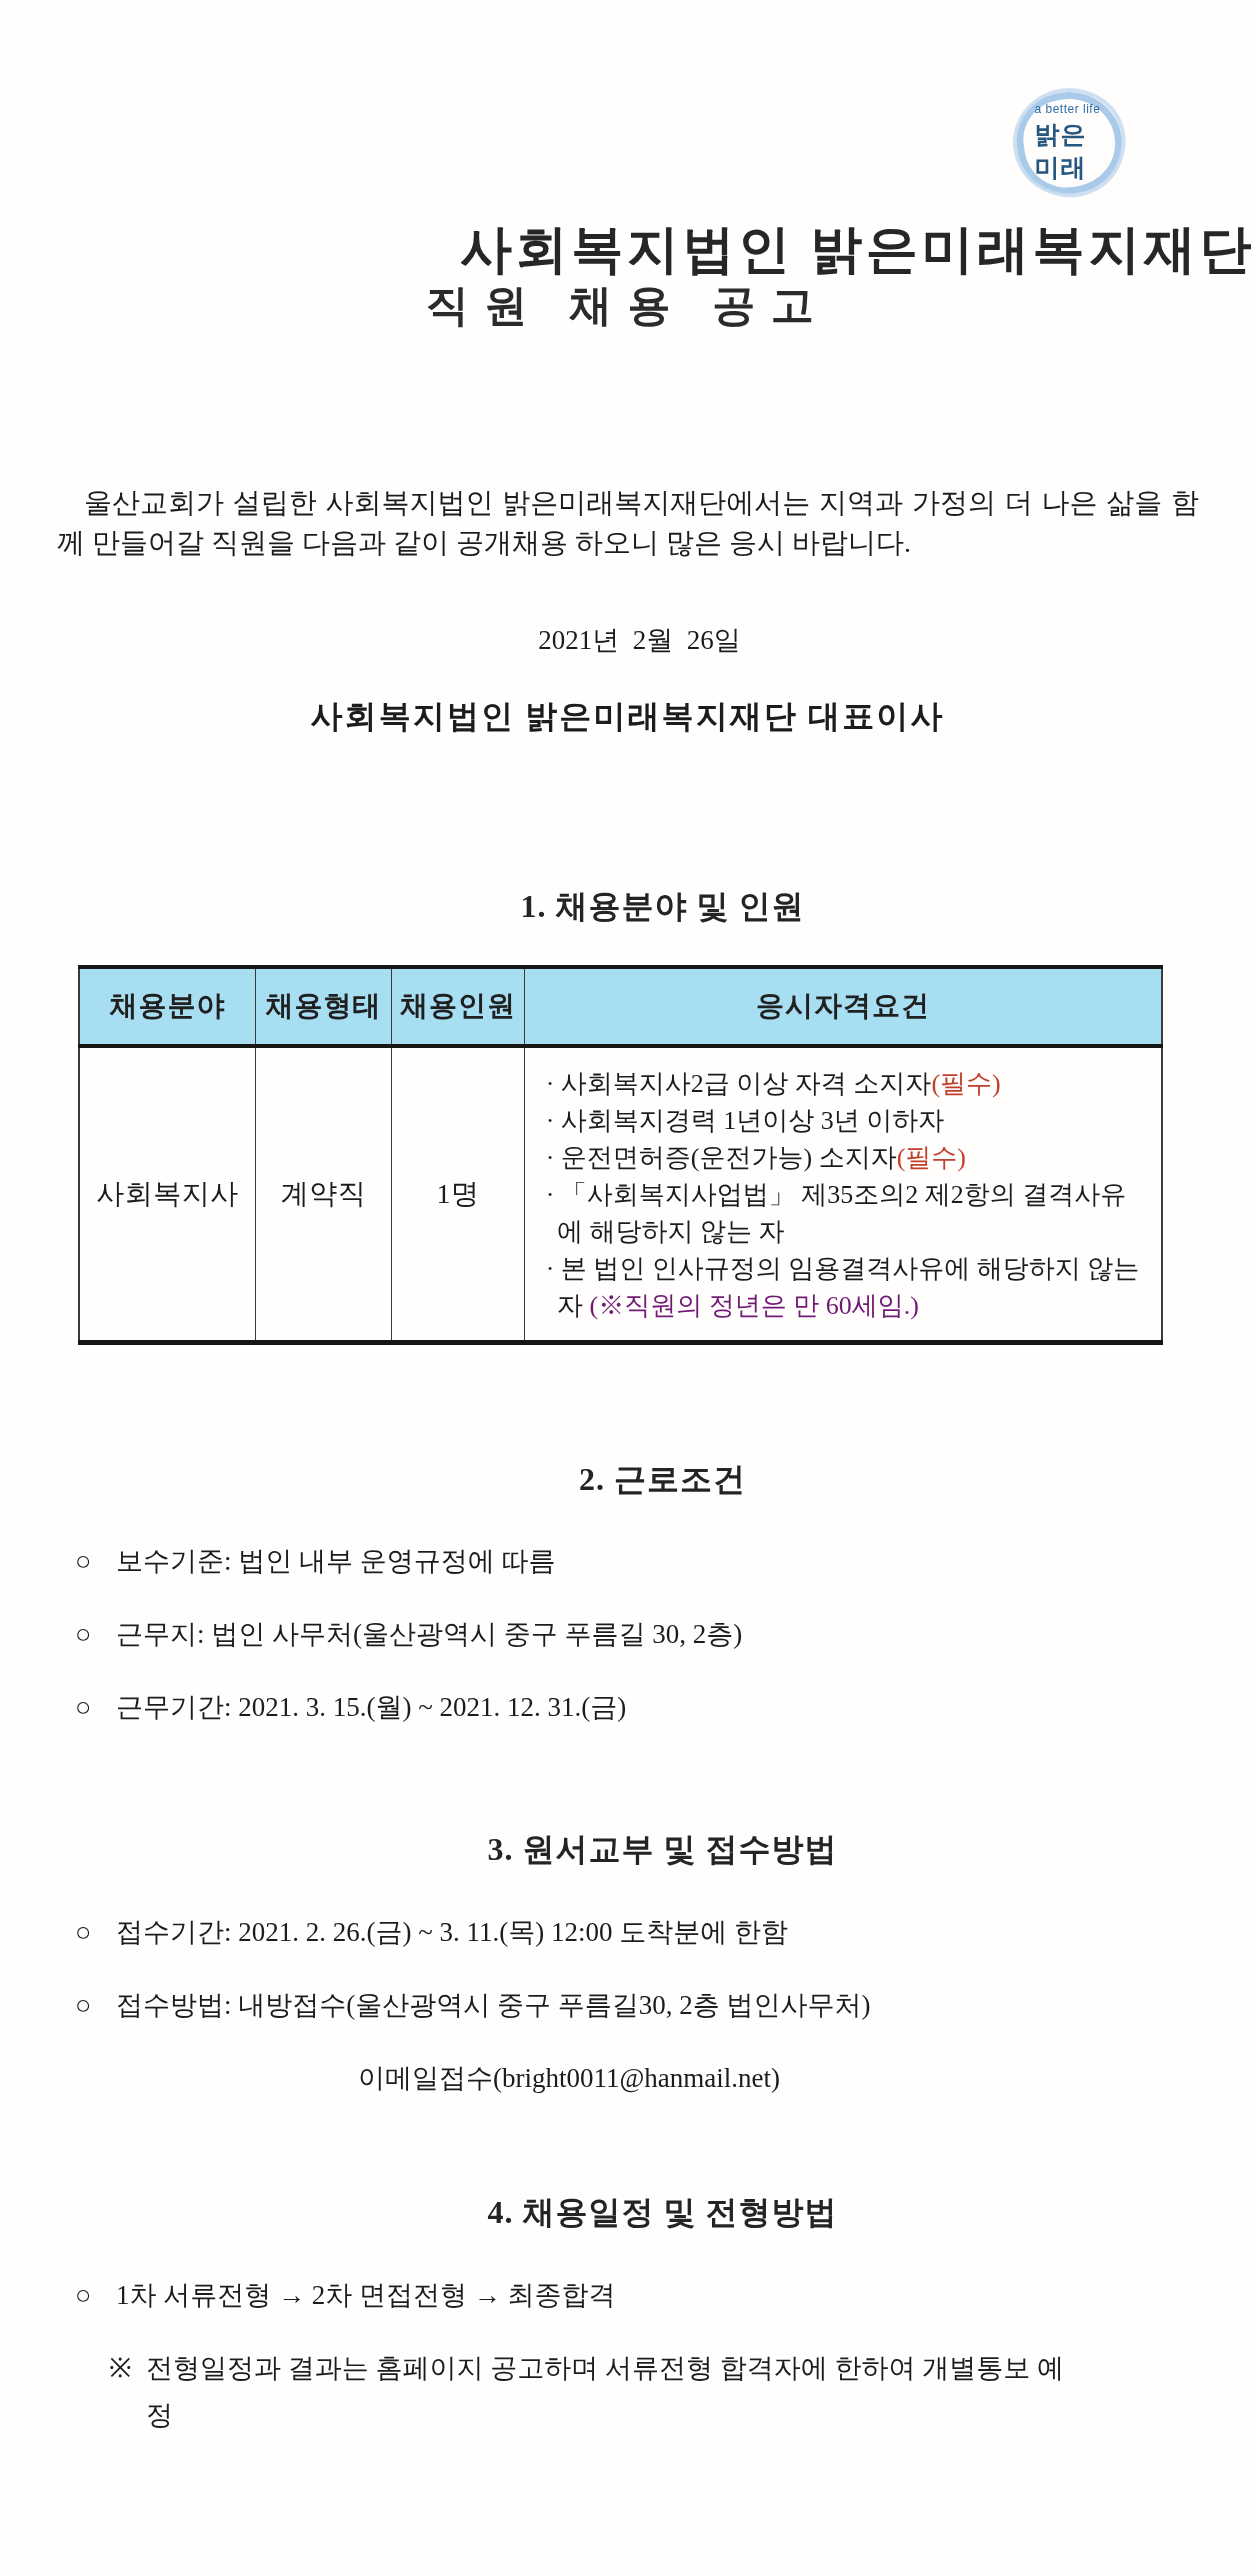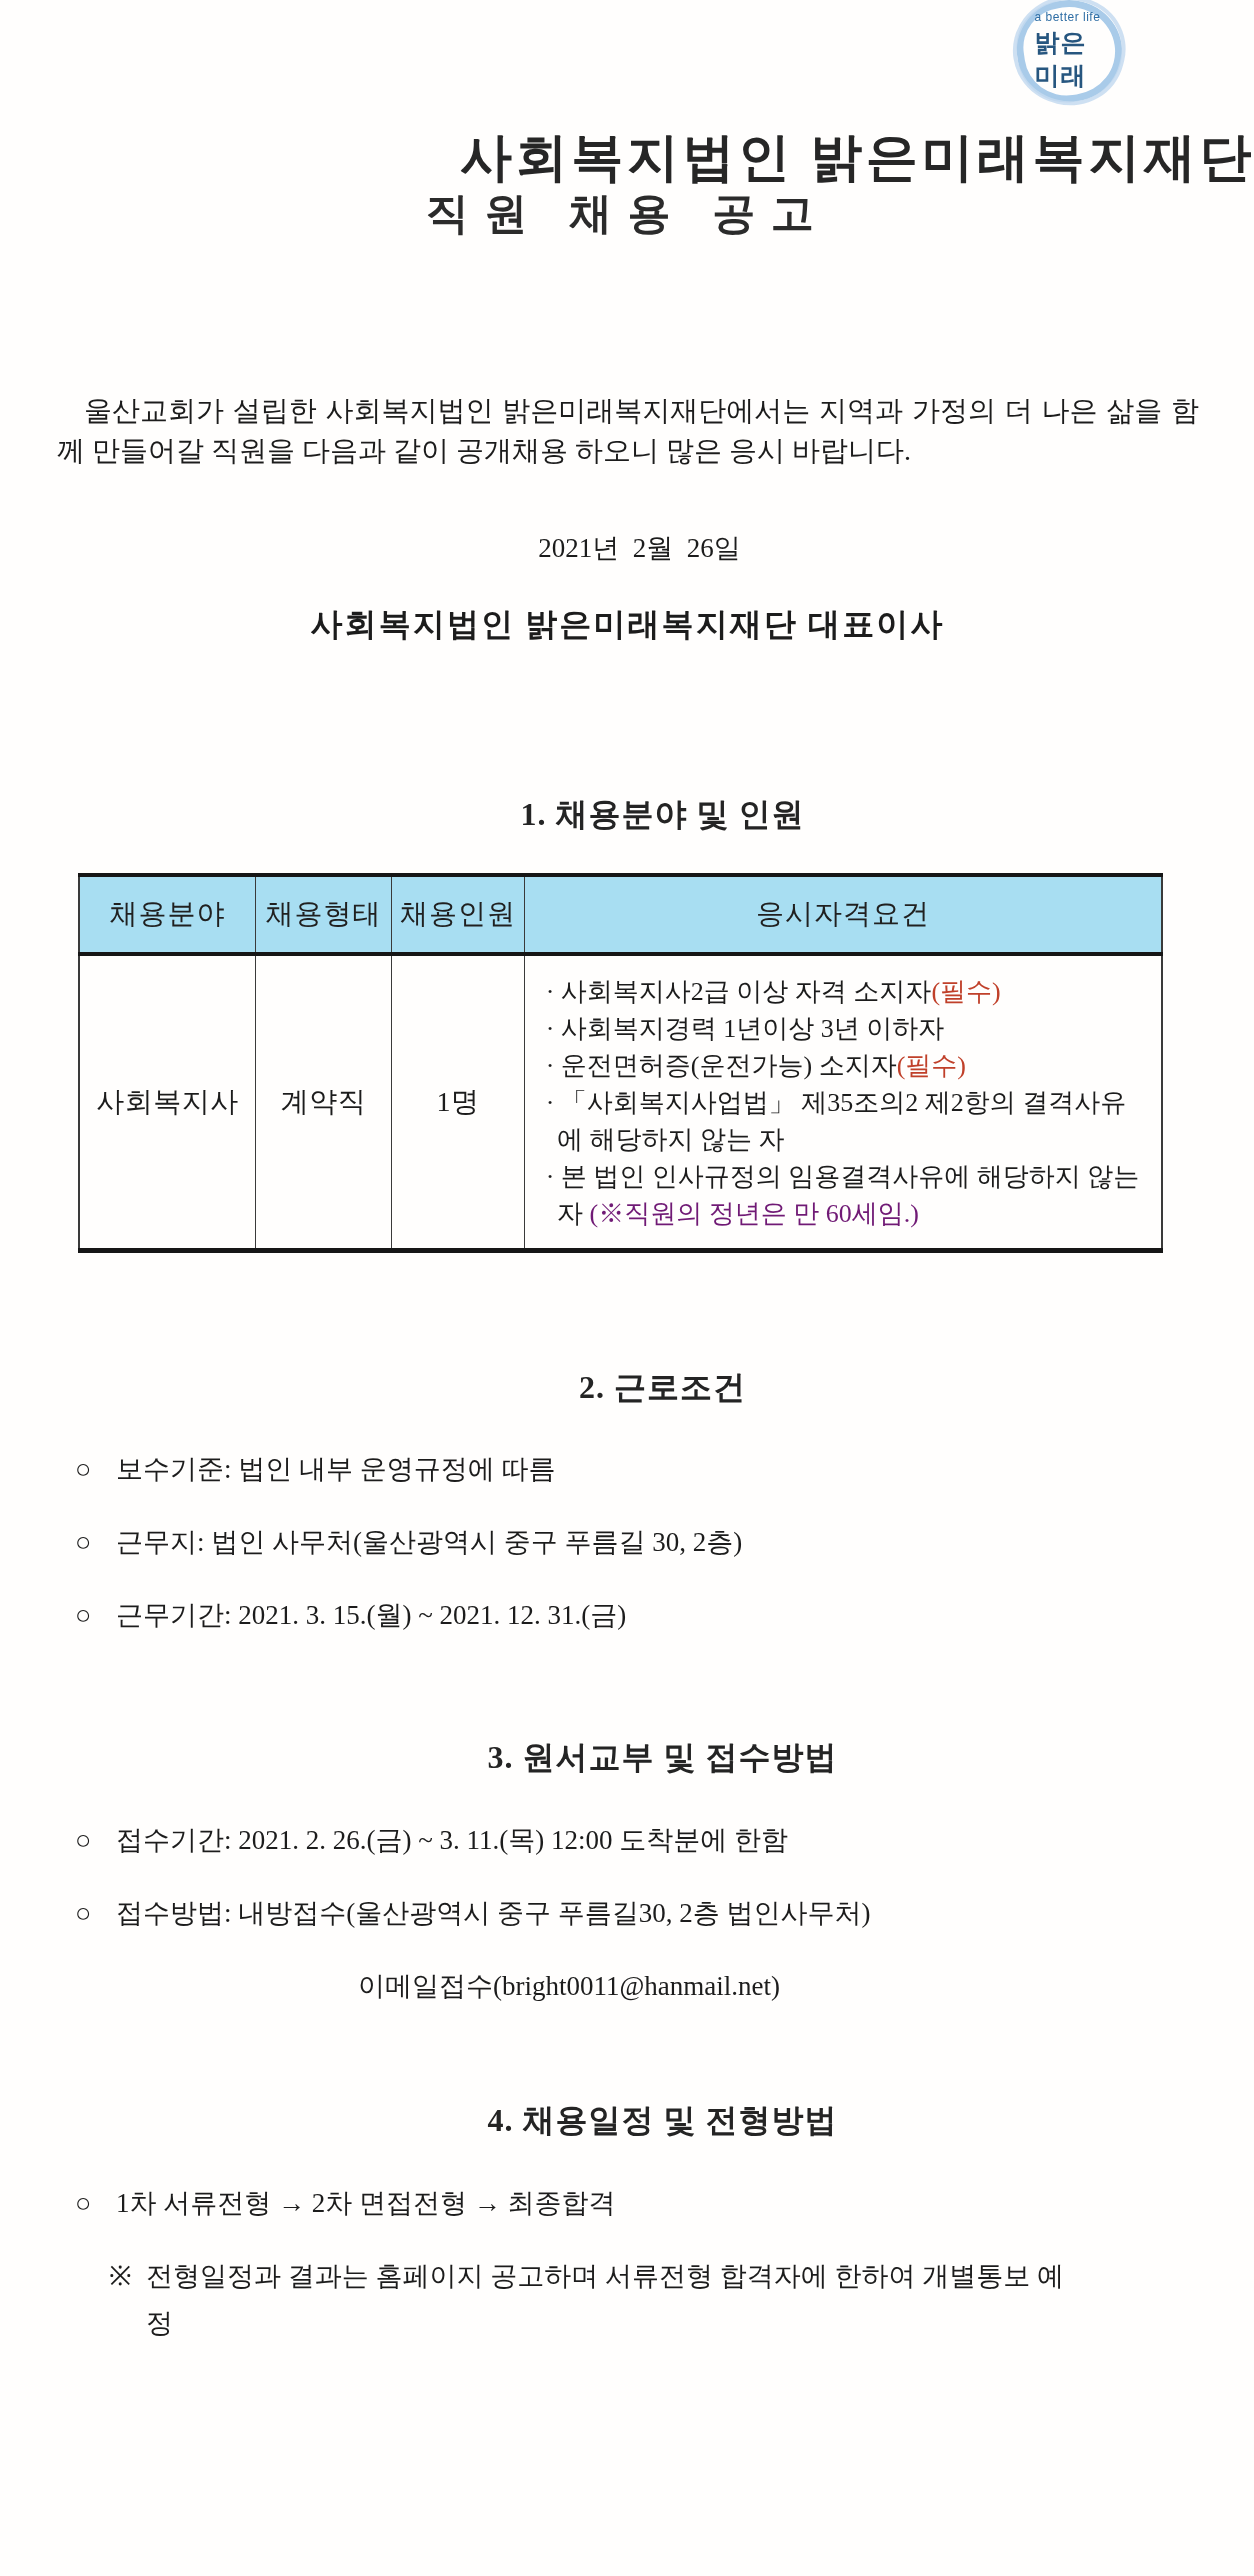--- a/index.html
+++ b/index.html
@@ -2,21 +2,21 @@
 <html style="font-size:8.2px"><head>
 <meta charset="utf-8">
 <style>
   html,body{margin:0;padding:0;background:#ffffff;}
   .page{
     position:relative;width:1255px;height:3838px;overflow:hidden;
     background:#fffefd;color:#1c1c1c;
     font-family:"Liberation Serif","DejaVu Serif",serif;
   }
   
-  .logo-row{display:flex;justify-content:flex-end;}
+  .logo-row{padding-top:92px;display:flex;justify-content:flex-end;}
   .logo{position:relative;width:105px;height:102px;margin-right:133px;}
   .ring1{position:absolute;inset:0;border:7.7px solid #a9cbe9;border-radius:47% 53% 51% 49%;transform:rotate(-8deg);}
   .ring2{position:absolute;inset:-3.6px;border:4.1px solid #c5daf0;border-radius:52% 48% 50% 50%;transform:rotate(14deg);opacity:.85;}
   .logo-inner{position:absolute;inset:10.3px;display:flex;flex-direction:column;justify-content:center;align-items:flex-start;padding-left:7.2px;}
   .logo-tagline{font-family:"Liberation Sans","DejaVu Sans",sans-serif;font-size:12px;color:#2e6da4;letter-spacing:0.5px;}
   .logo-brand{font-family:"Liberation Sans","DejaVu Sans",sans-serif;font-size:25px;font-weight:bold;color:#27567f;margin-top:2.1px;letter-spacing:1px;}
   
   .title1{margin-top:27px;text-align:right;font-size:52px;font-weight:bold;letter-spacing:3.6px;line-height:1.1;color:#262626;}
   .title2{margin-top:3.1px;text-align:center;font-size:43px;font-weight:bold;letter-spacing:15.5px;line-height:1.15;color:#2b2b2b;}
   
@@ -24,21 +24,21 @@
   .date-line{margin-top:58px;text-align:center;font-size:27px;white-space:pre;margin-left:24px;}
   .signature{margin-top:37px;text-align:center;font-size:32px;font-weight:bold;letter-spacing:2.1px;}
   
   .shead{margin-left:70px;font-size:32px;font-weight:bold;letter-spacing:1px;line-height:1.3;color:#242424;text-align:center;}
   .mt-s1{margin-top:147px;} .mt-s2{margin-top:114px;} .mt-s3{margin-top:99px;}
   .mt-s4{margin-top:91px;}
   
   table.recruit{margin:37px 0 0 78px;width:1085px;border-collapse:collapse;
     border-top:4.6px solid #161616;border-bottom:5.7px solid #161616;
     border-left:2.1px solid #3a3a3a;border-right:2.1px solid #3a3a3a;}
-  table.recruit th{height:73px;font-size:28px;font-weight:normal;letter-spacing:1px;
+  table.recruit th{height:73px;font-size:28px;font-weight:bold;letter-spacing:1px;
     border-left:1.5px solid #3a3a3a;border-bottom:4.1px solid #161616;color:#202020;}
   table.recruit th:first-child{border-left:none;}
   table.recruit td{border-left:1.5px solid #3a3a3a;vertical-align:middle;font-size:28px;}
   table.recruit td:first-child{border-left:none;}
   .cell-center{text-align:center;letter-spacing:0.5px;}
   .req-cell{padding:17.5px 13.4px 15.5px 16.5px;}
   .req{font-size:26px;line-height:37px;padding-left:15.5px;text-indent:-11.3px;text-align:left;}
   .red{color:#c0402a;}
   .red-italic{color:#701a75;}
   

